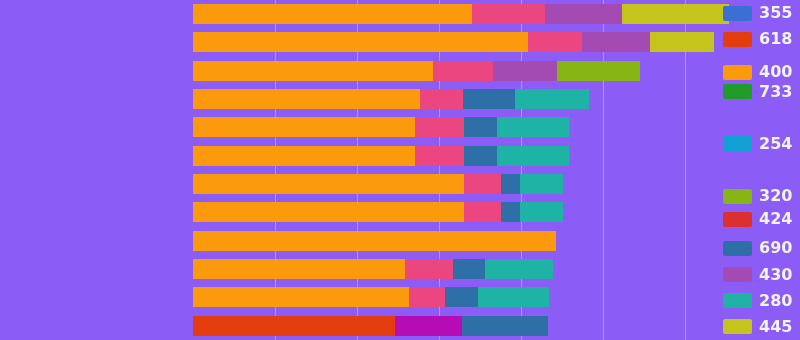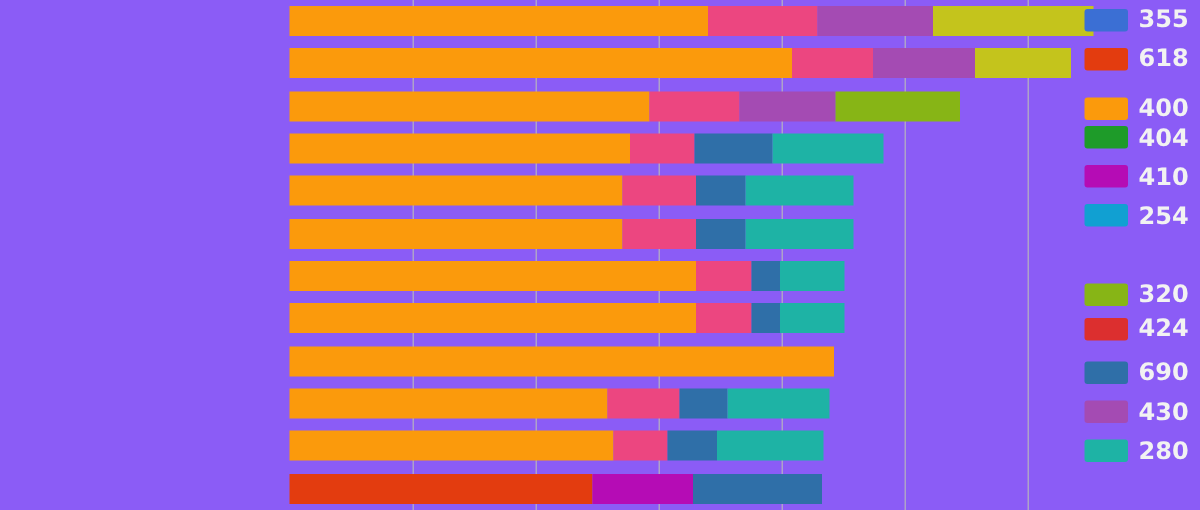--- a/index.html
+++ b/index.html
@@ -214,25 +214,21 @@
       <div class="legend-item" style="top: 28.2308px;">
         <span class="legend-swatch" style="background: rgb(227, 60, 15);"></span>
         <span class="legend-label">618</span>
       </div>
       <div class="legend-item" style="top: 61px;">
         <span class="legend-swatch" style="background: rgb(251, 154, 12);"></span>
         <span class="legend-label">400</span>
       </div>
       <div class="legend-item" style="top: 80.5385px;">
         <span class="legend-swatch" style="background: rgb(30, 155, 41);"></span>
-        <span class="legend-label">404</span>
-      </div>
-      <div class="legend-item" style="top: 106.692px;">
-        <span class="legend-swatch" style="background: rgb(181, 12, 181);"></span>
-        <span class="legend-label">410</span>
+        <span class="legend-label">733</span>
       </div>
       <div class="legend-item" style="top: 132.846px;">
         <span class="legend-swatch" style="background: rgb(17, 160, 210);"></span>
         <span class="legend-label">254</span>
       </div>
       <div class="legend-item" style="top: 185.154px;">
         <span class="legend-swatch" style="background: rgb(135, 181, 22);"></span>
         <span class="legend-label">320</span>
       </div>
       <div class="legend-item" style="top: 208px;">
@@ -244,15 +240,19 @@
         <span class="legend-label">690</span>
       </div>
       <div class="legend-item" style="top: 263.615px;">
         <span class="legend-swatch" style="background: rgb(164, 75, 179);"></span>
         <span class="legend-label">430</span>
       </div>
       <div class="legend-item" style="top: 289.769px;">
         <span class="legend-swatch" style="background: rgb(30, 179, 165);"></span>
         <span class="legend-label">280</span>
       </div>
+      <div class="legend-item" style="top: 315.923px;">
+        <span class="legend-swatch" style="background: rgb(196, 196, 28);"></span>
+        <span class="legend-label">445</span>
+      </div>
     </div>
 
 </div>
 
 </body></html>

